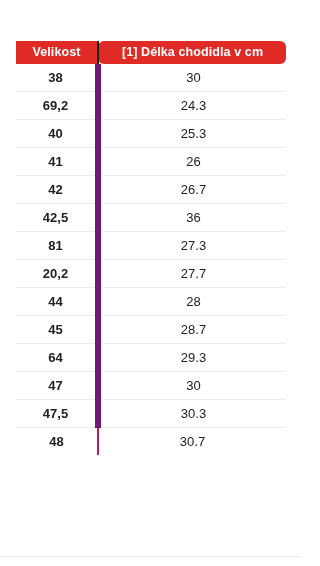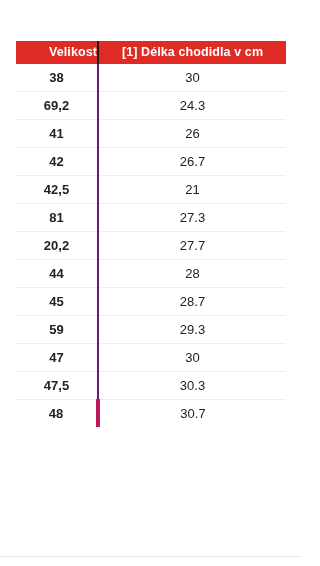--- a/index.html
+++ b/index.html
@@ -47,52 +47,52 @@
     height: 23px;
     line-height: 23px;
     padding: 0;
     vertical-align: middle;
     white-space: nowrap;
     letter-spacing: 0.1px;
   }
   thead tr.header-row th.col-size {
     width: 81px;
     border-right: 2px solid #1a1a1a;
-    text-align: right;
   }
   thead tr.header-row th.col-len {
     width: 187px;
+    border-radius: 6px;
   }
 
   
   tbody tr.data-row td {
     height: 27px;
     line-height: 27px;
     padding: 0;
     text-align: center;
     vertical-align: middle;
     font-size: 13px;
     color: #222222;
     border-bottom: 1px solid #eceded;
     white-space: nowrap;
   }
   tbody tr.data-row td.cell-size {
     width: 81px;
     font-weight: bold;
-    border-right: 2px solid #701a75;
+    border-right: 6px solid #701a75;
   }
   tbody tr.data-row td.cell-len {
     width: 187px;
     font-weight: normal;
   }
   tbody tr.data-row:last-child td {
     border-bottom: none;
   }
   tbody tr.data-row:last-child td.cell-size {
-    border-right: 4px solid #be185d;
+    border-right: 2px solid #be185d;
   }
 
   
   .bottom-rule {
     position: absolute;
     left: 0;
     top: 556px;
     width: 300px;
     height: 1px;
     background: #e8e8e8;
@@ -115,49 +115,53 @@
 
       <tr class="data-row">
             <td class="cell-size">38</td>
             <td class="cell-len">30</td>
           </tr>
           <tr class="data-row">
             <td class="cell-size">69,2</td>
             <td class="cell-len">24.3</td>
           </tr>
           <tr class="data-row">
+            <td class="cell-size">40</td>
+            <td class="cell-len">25.3</td>
+          </tr>
+          <tr class="data-row">
             <td class="cell-size">41</td>
             <td class="cell-len">26</td>
           </tr>
           <tr class="data-row">
             <td class="cell-size">42</td>
             <td class="cell-len">26.7</td>
           </tr>
           <tr class="data-row">
             <td class="cell-size">42,5</td>
-            <td class="cell-len">21</td>
+            <td class="cell-len">36</td>
           </tr>
           <tr class="data-row">
             <td class="cell-size">81</td>
             <td class="cell-len">27.3</td>
           </tr>
           <tr class="data-row">
             <td class="cell-size">20,2</td>
             <td class="cell-len">27.7</td>
           </tr>
           <tr class="data-row">
             <td class="cell-size">44</td>
             <td class="cell-len">28</td>
           </tr>
           <tr class="data-row">
             <td class="cell-size">45</td>
             <td class="cell-len">28.7</td>
           </tr>
           <tr class="data-row">
-            <td class="cell-size">59</td>
+            <td class="cell-size">64</td>
             <td class="cell-len">29.3</td>
           </tr>
           <tr class="data-row">
             <td class="cell-size">47</td>
             <td class="cell-len">30</td>
           </tr>
           <tr class="data-row">
             <td class="cell-size">47,5</td>
             <td class="cell-len">30.3</td>
           </tr>

